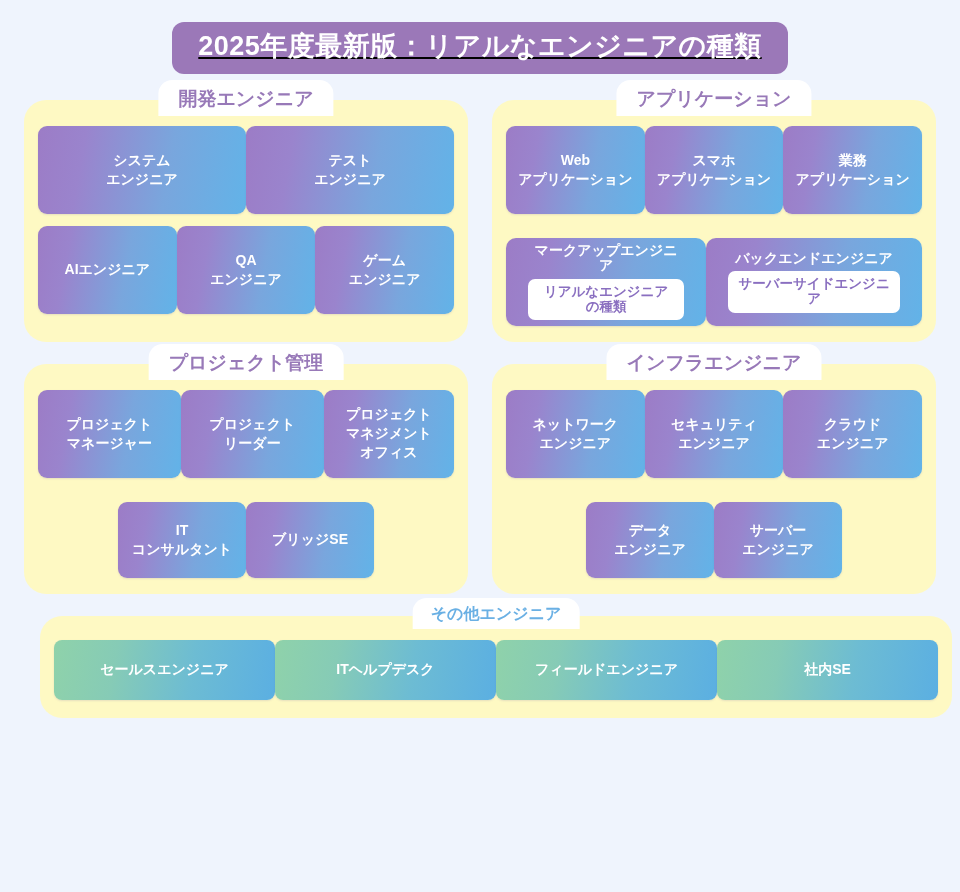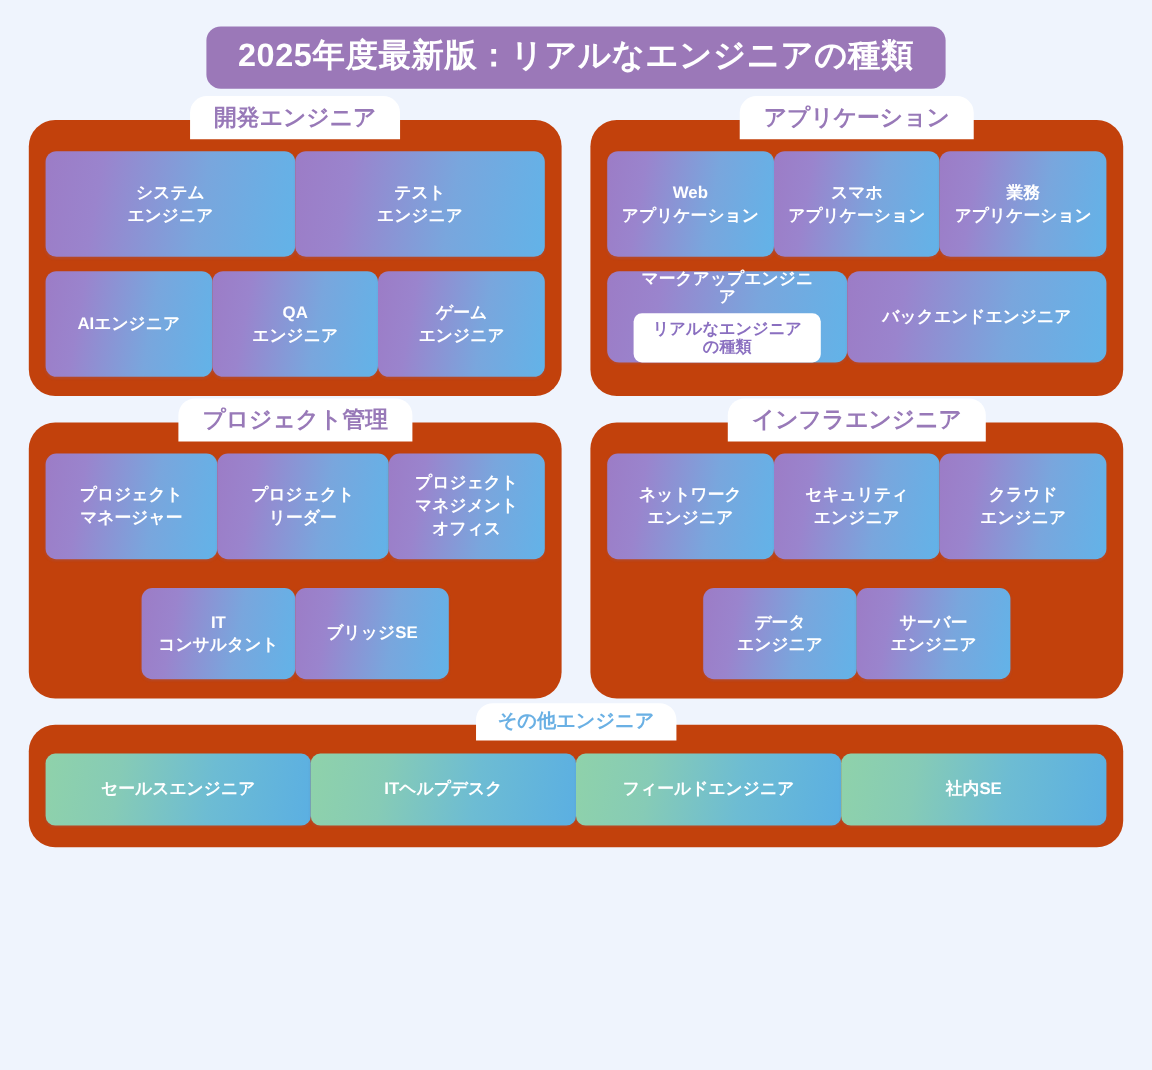--- a/index.html
+++ b/index.html
@@ -17,20 +17,21 @@
     -webkit-font-smoothing: antialiased;
   }
 
   
   .title-wrap {
     width: 100%;
     display: flex;
     justify-content: center;
     padding-top: 22px;
     box-sizing: border-box;
+    text-decoration: underline;
   }
   .title-badge {
     background: #9b78b8;
     color: #ffffff;
     font-size: 27px;
     font-weight: 700;
     letter-spacing: 0.5px;
     padding: 10px 26px 12px 26px;
     border-radius: 12px;
     line-height: 1.1;
@@ -41,29 +42,30 @@
   .grid {
     margin-top: 26px;
     padding: 0 24px;
     box-sizing: border-box;
     display: flex;
     flex-wrap: wrap;
     gap: 22px 24px;
   }
   .panel {
     position: relative;
-    background: #c2410c;
+    background: #fef9c3;
     border-radius: 22px;
     box-sizing: border-box;
     flex: 0 0 calc(50% - 12px);
     padding: 26px 14px 16px 14px;
   }
   .panel.wide {
     flex: 0 0 100%;
     padding: 24px 14px 18px 14px;
+    margin-left: 16px;
   }
   .panel-title {
     position: absolute;
     top: -20px;
     left: 50%;
     transform: translateX(-50%);
     background: #ffffff;
     color: #9879b8;
     font-size: 19px;
     font-weight: 700;
@@ -111,23 +113,24 @@
     height: 60px;
     font-size: 14px;
     border-radius: 8px;
   }
 
   
   .card.nested {
     flex-direction: column;
     justify-content: center;
     gap: 5px;
-    height: 76px;
+    height: 88px;
     padding: 8px 22px;
     border-radius: 10px;
+    margin-top: 12px;
   }
   .nested-title {
     font-size: 14px;
     font-weight: 700;
     color: #ffffff;
     line-height: 1.1;
   }
   .nested-pill {
     background: #ffffff;
     color: #8a6fc0;
@@ -184,20 +187,21 @@
       <div class="card f1">業務
 アプリケーション</div>
     </div>
     <div class="row">
       <div class="card nested f1">
         <div class="nested-title">マークアップエンジニア</div>
         <div class="nested-pill">リアルなエンジニアの種類</div>
       </div>
       <div class="card nested f11">
         <div class="nested-title">バックエンドエンジニア</div>
+        <div class="nested-pill">サーバーサイドエンジニア</div>
       </div>
     </div>
   </section>
 
   <section class="panel">
     <div class="panel-title">プロジェクト管理</div>
     <div class="row">
       <div class="card f1">プロジェクト
 マネージャー</div>
       <div class="card f1">プロジェクト

